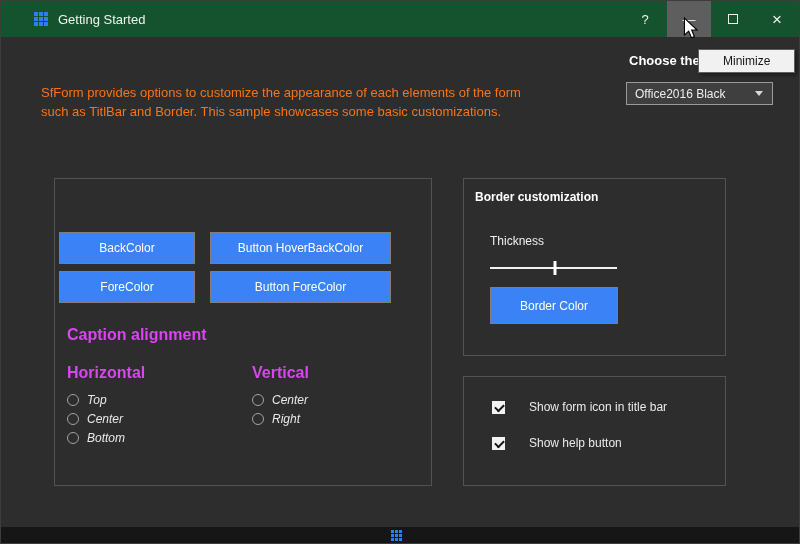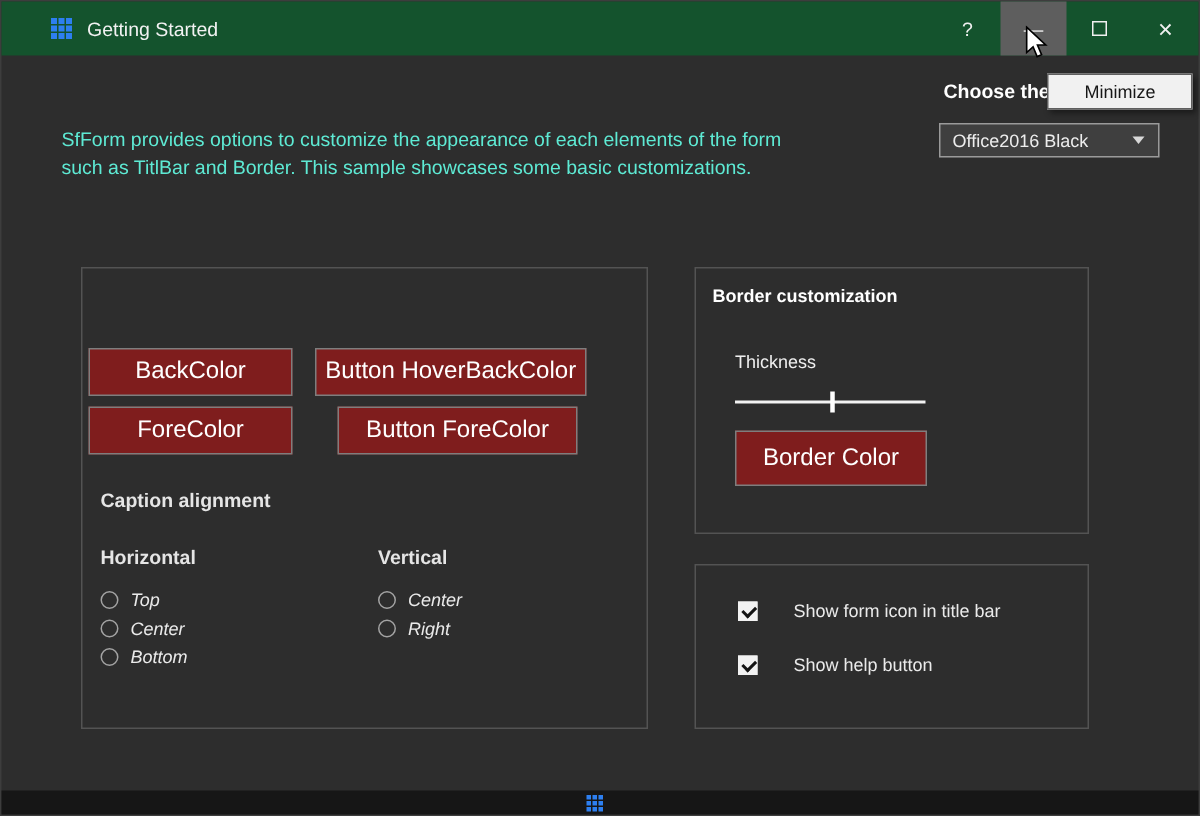--- a/index.html
+++ b/index.html
@@ -83,56 +83,56 @@
   }
   .combo-chevron {
     width: 0; height: 0;
     border-left: 4px solid transparent;
     border-right: 4px solid transparent;
     border-top: 5px solid #d8d8d8;
   }
   
   .intro {
     position: absolute; left: 40px; top: 82px; width: 505px;
-    font-size: 13px; line-height: 19px; color: #5eead4;
+    font-size: 13px; line-height: 19px; color: #f97316;
   }
   
   .groupbox {
     position: absolute;
     border: 1px solid #535353;
   }
   .groupbox-title {
     position: absolute; left: 11px; top: 11px;
     font-size: 12px; font-weight: bold; color: #ffffff;
     white-space: nowrap;
   }
   .gb-titlebar { left: 53px; top: 177px; width: 378px; height: 308px; }
   .gb-border   { left: 462px; top: 177px; width: 263px; height: 178px; }
   .gb-options  { left: 462px; top: 375px; width: 263px; height: 110px; }
   
   .btn {
     position: absolute;
-    background: #7f1d1d;
+    background: #3b82f6;
     border: 1px solid #7e7e7e;
     color: #ffffff;
-    font-size: 16px;
+    font-size: 12px;
     display: flex; align-items: center; justify-content: center;
     font-family: "Liberation Sans", sans-serif;
     cursor: default;
     white-space: nowrap;
   }
   .btn-backcolor { left: 4px;  top: 53px; width: 136px; height: 32px; }
   .btn-hoverback { left: 155px; top: 53px; width: 181px; height: 32px; }
   .btn-forecolor { left: 4px;  top: 92px; width: 136px; height: 32px; }
-  .btn-btnfore   { left: 170px; top: 92px; width: 160px; height: 32px; }
+  .btn-btnfore   { left: 155px; top: 92px; width: 181px; height: 32px; }
   .btn-bordercolor { left: 26px; top: 108px; width: 128px; height: 37px; }
   
   .bold-label {
     position: absolute;
-    font-size: 13px; font-weight: bold; color: #e5e5e5;
+    font-size: 16px; font-weight: bold; color: #d946ef;
     white-space: nowrap;
   }
   .plain-label {
     position: absolute;
     font-size: 12px; color: #efefef;
     white-space: nowrap;
   }
   
   .radio-group { position: absolute; width: 150px; }
   .radio-row {

